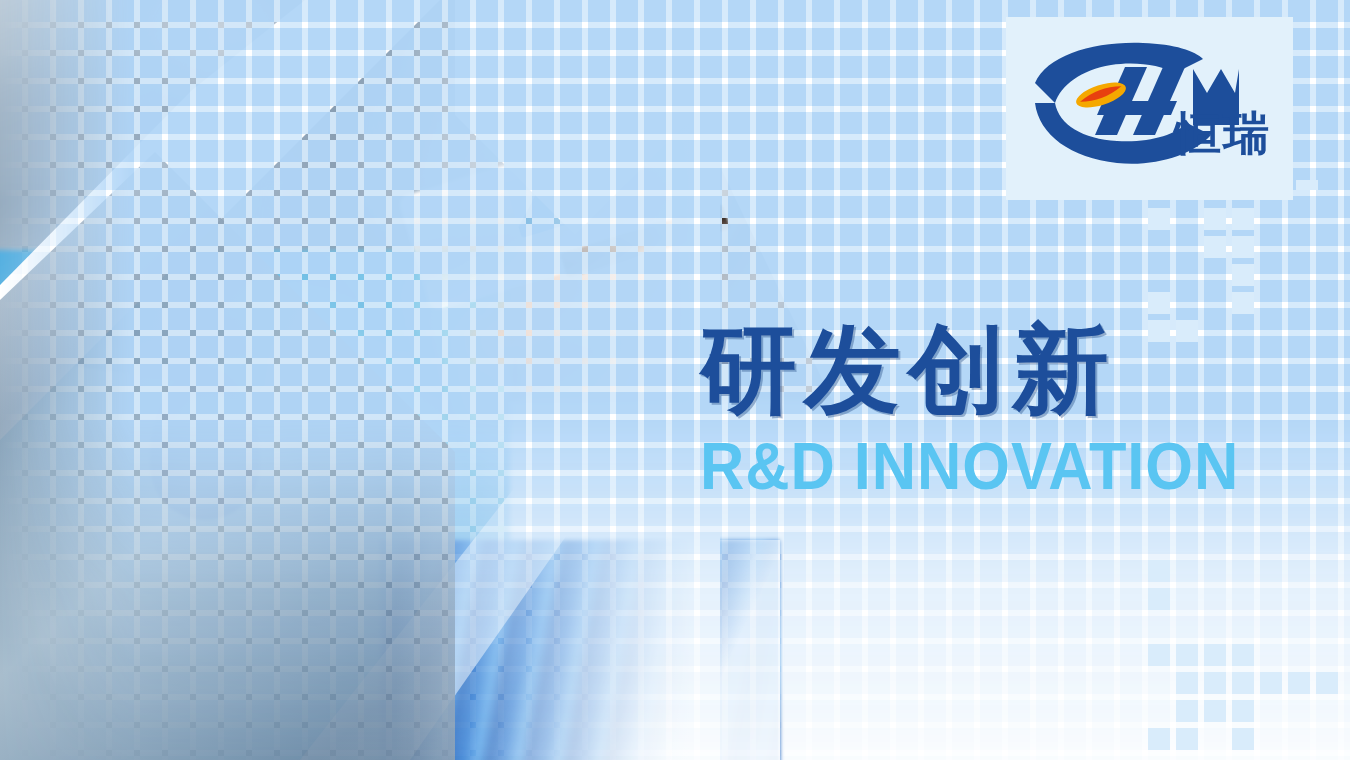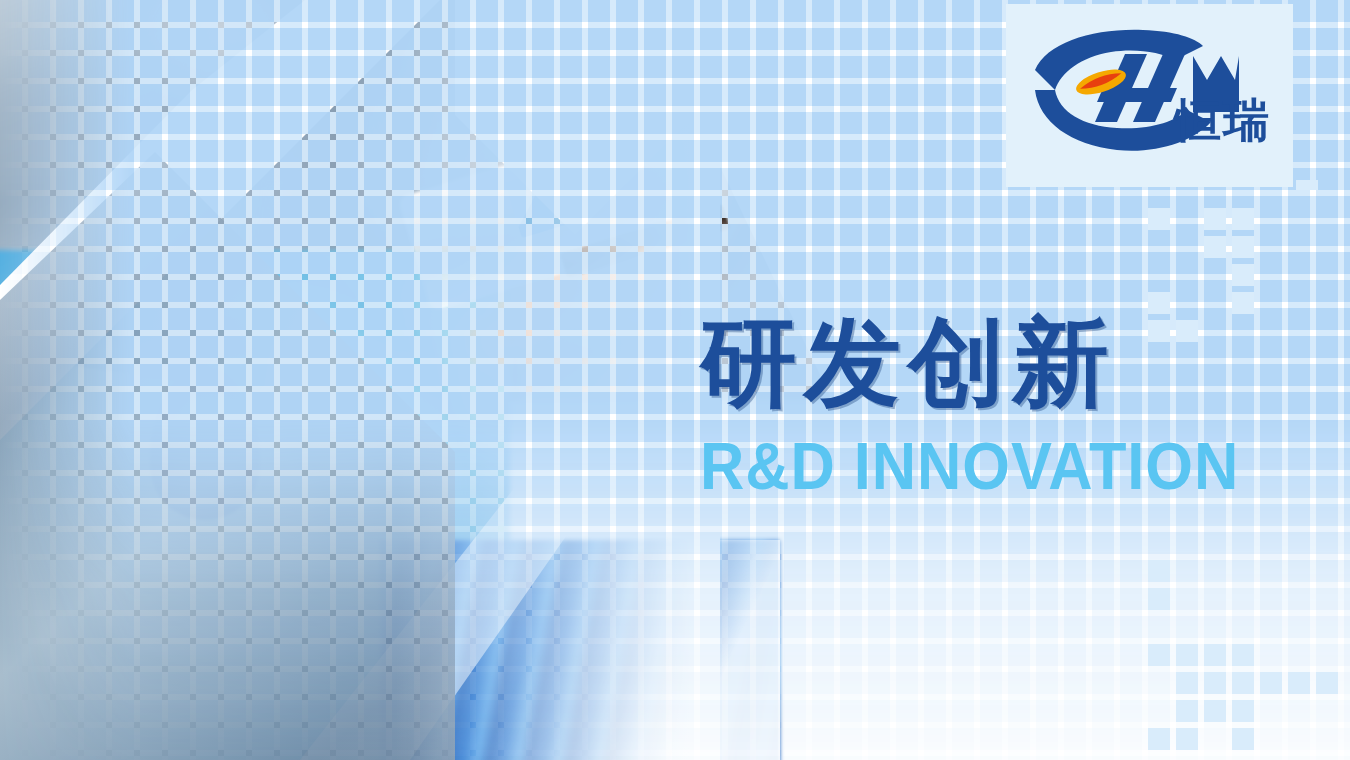--- a/index.html
+++ b/index.html
@@ -158,35 +158,35 @@
 
   
   .haze {
     left:0; top:0; width:720px; height:760px;
     background:linear-gradient(to right, rgba(255,255,255,0) 55%, rgba(255,255,255,.55) 78%, rgba(255,255,255,1) 96%);
   }
 
   
   #logo-box {
     position:absolute;
-    left:1006px; top:4px;
+    left:1006px; top:17px;
     width:287px; height:183px;
     background:#e2f1fb;
     display:flex; align-items:center; justify-content:center;
   }
   #logo-box svg { display:block; }
 
   
   #title-block {
     position:absolute;
     left:700px; top:322px;
     width:600px;
   }
   #title-cn {
-    font-family:Liberation Mono, monospace;
+    font-family:Liberation Serif, serif;
     font-weight:bold;
     font-size:97px;
     line-height:1.0;
     letter-spacing:7px;
     color:#1d4e9b;
     white-space:nowrap;
     text-shadow:2px 2px 0 rgba(20,60,120,.35);
   }
   #title-en {
     font-family:"Liberation Sans", sans-serif;

